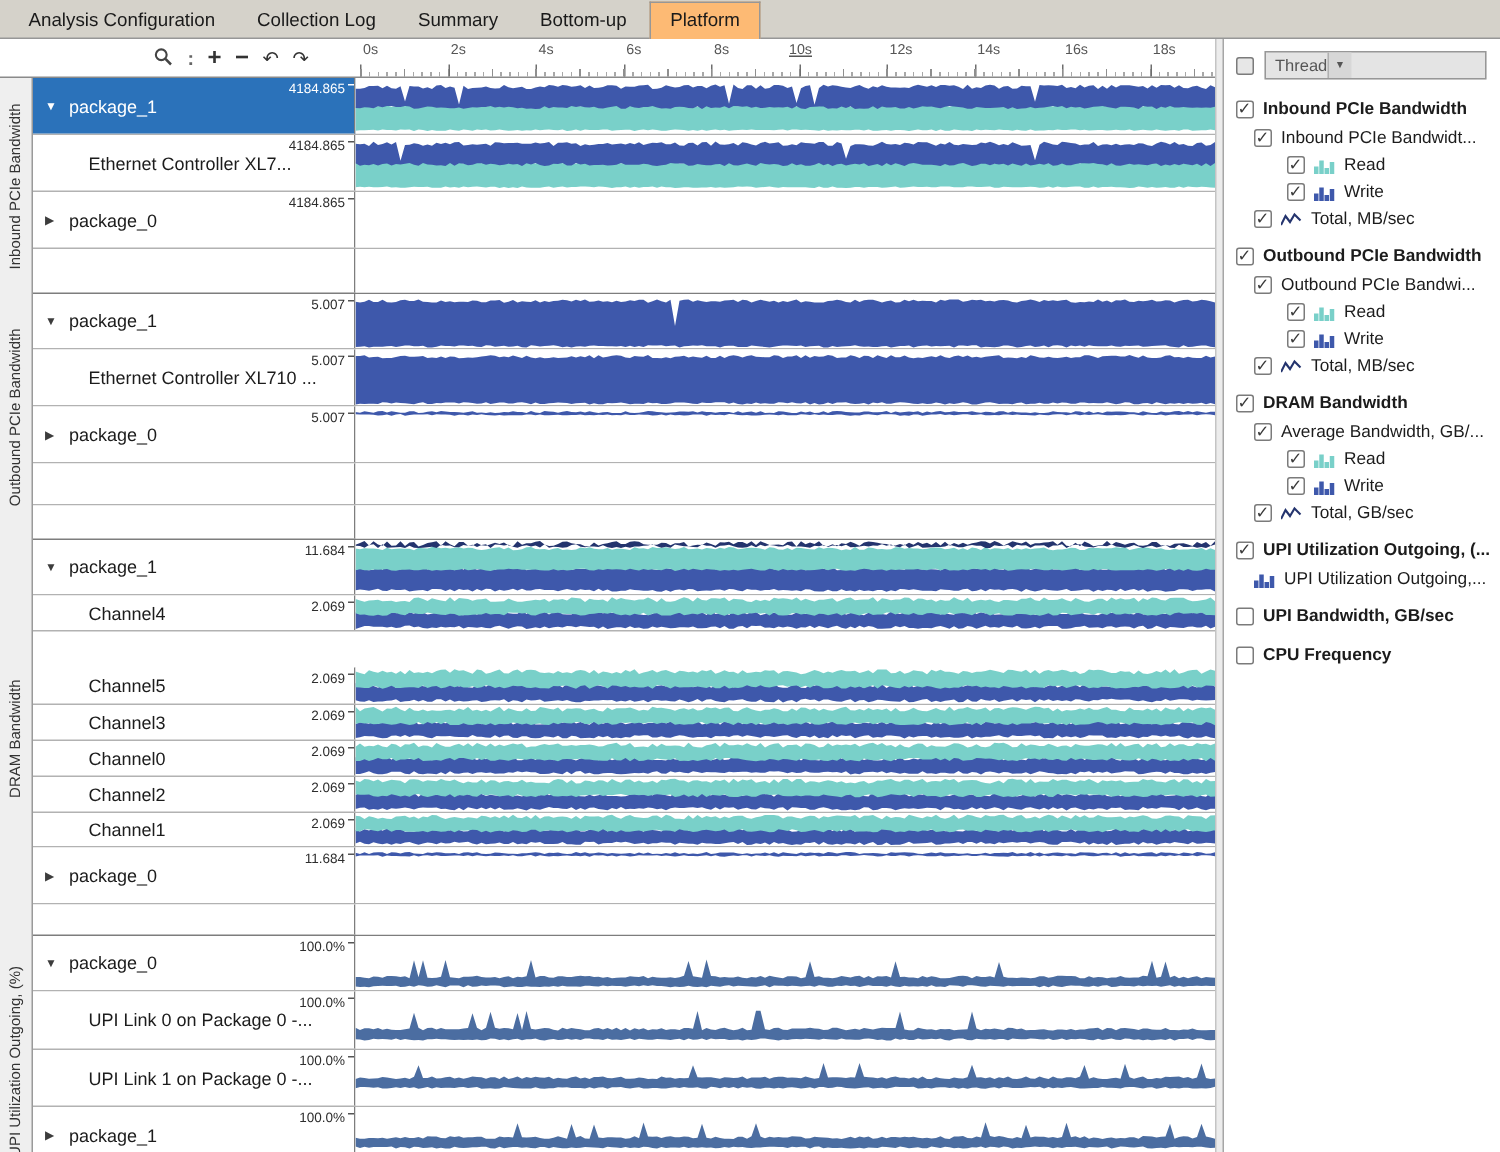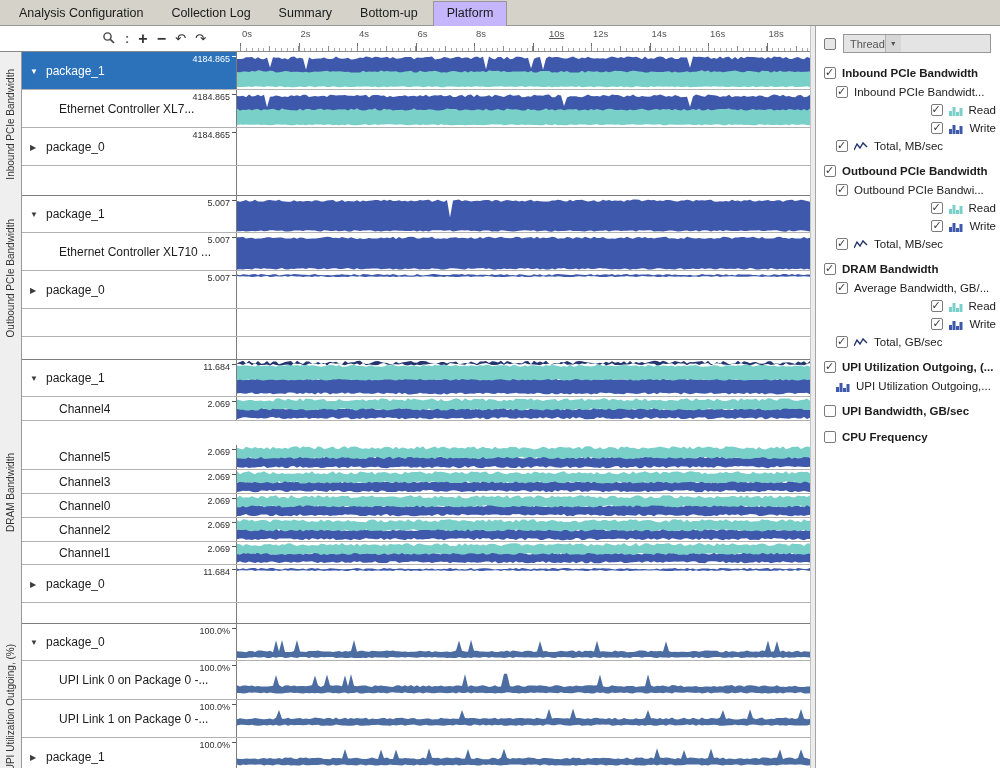--- a/index.html
+++ b/index.html
@@ -3,21 +3,21 @@
 <meta charset="utf-8">
 <style>
   * { box-sizing: border-box; margin: 0; padding: 0; }
   html,body { width:1000px; height:768px; overflow:hidden; background:#fff;
     font-family:"Liberation Sans","DejaVu Sans",sans-serif; }
 
   
   #tabbar { height:26px; background:#d5d2ca; border-bottom:1px solid #979797;
     display:flex; align-items:flex-end; padding-left:6px; gap:2px; }
   .tab { padding:4px 13px 5px; font-size:12.5px; color:#1a1a1a; white-space:nowrap; }
-  .tab.active { background:#c4b5fd; border:1px solid #979797; border-bottom:none;
+  .tab.active { background:#fdba74; border:1px solid #979797; border-bottom:none;
     margin-bottom:-1px; padding-bottom:6px; }
 
   
   #content { display:flex; height:742px; }
   #main { width:810px; flex:none; }
   #splitter { width:6px; flex:none; background:#ececec;
     border-left:1px solid #c4c4c4; border-right:1px solid #a6a6a6; }
   #sidebar { flex:1; background:#fff; padding:6px 4px 0 8px; overflow:hidden; }
 
   
@@ -67,21 +67,21 @@
     height:100%; display:flex; align-items:center; padding:0 4px; }
   .cb { width:12px; height:12px; border:1px solid #7b7b7b; background:#fff;
     border-radius:2px; flex:none; position:relative; cursor:pointer; }
   .cb.checked::after { content:"✓"; position:absolute; left:0; top:-2px;
     font-size:11px; color:#3a3a3a; font-weight:bold; }
   .cb.gray { background:#e7e7e7; }
   .lg-row { display:flex; align-items:center; gap:6px; height:18px;
     font-size:11.5px; color:#1c1c1c; white-space:nowrap; overflow:hidden; }
   .lg-row.group { font-weight:bold; margin-top:6px; height:20px; }
   .lg-row.lvl1 { padding-left:12px; }
-  .lg-row.lvl2 { padding-left:34px;justify-content:flex-end; }
+  .lg-row.lvl2 { padding-left:34px; }
   .mini { width:14px; height:11px; flex:none; }
 </style>
 </head>
 <body>
 
 <div id="app">
   <div id="tabbar">
       <div class="tab">Analysis Configuration</div>
       <div class="tab">Collection Log</div>
       <div class="tab">Summary</div>
@@ -107,21 +107,21 @@
             <span class="mlb" style="left: 5px;">0s</span>
             <div class="maj" style="left: 61.5px;"></div>
             <span class="mlb" style="left: 63.5px;">2s</span>
             <div class="maj" style="left: 120px;"></div>
             <span class="mlb" style="left: 122px;">4s</span>
             <div class="maj" style="left: 178.5px;"></div>
             <span class="mlb" style="left: 180.5px;">6s</span>
             <div class="maj" style="left: 237px;"></div>
             <span class="mlb" style="left: 239px;">8s</span>
             <div class="maj" style="left: 295.5px;"></div>
-            <span class="mlb" style="left: 312px; text-decoration: underline;">10s</span>
+            <span class="mlb" style="left: 289px; text-decoration: underline;">10s</span>
             <div class="maj" style="left: 354px;"></div>
             <span class="mlb" style="left: 356px;">12s</span>
             <div class="maj" style="left: 412.5px;"></div>
             <span class="mlb" style="left: 414.5px;">14s</span>
             <div class="maj" style="left: 471px;"></div>
             <span class="mlb" style="left: 473px;">16s</span>
             <div class="maj" style="left: 529.5px;"></div>
             <span class="mlb" style="left: 531.5px;">18s</span>
           </div>
       </div>

